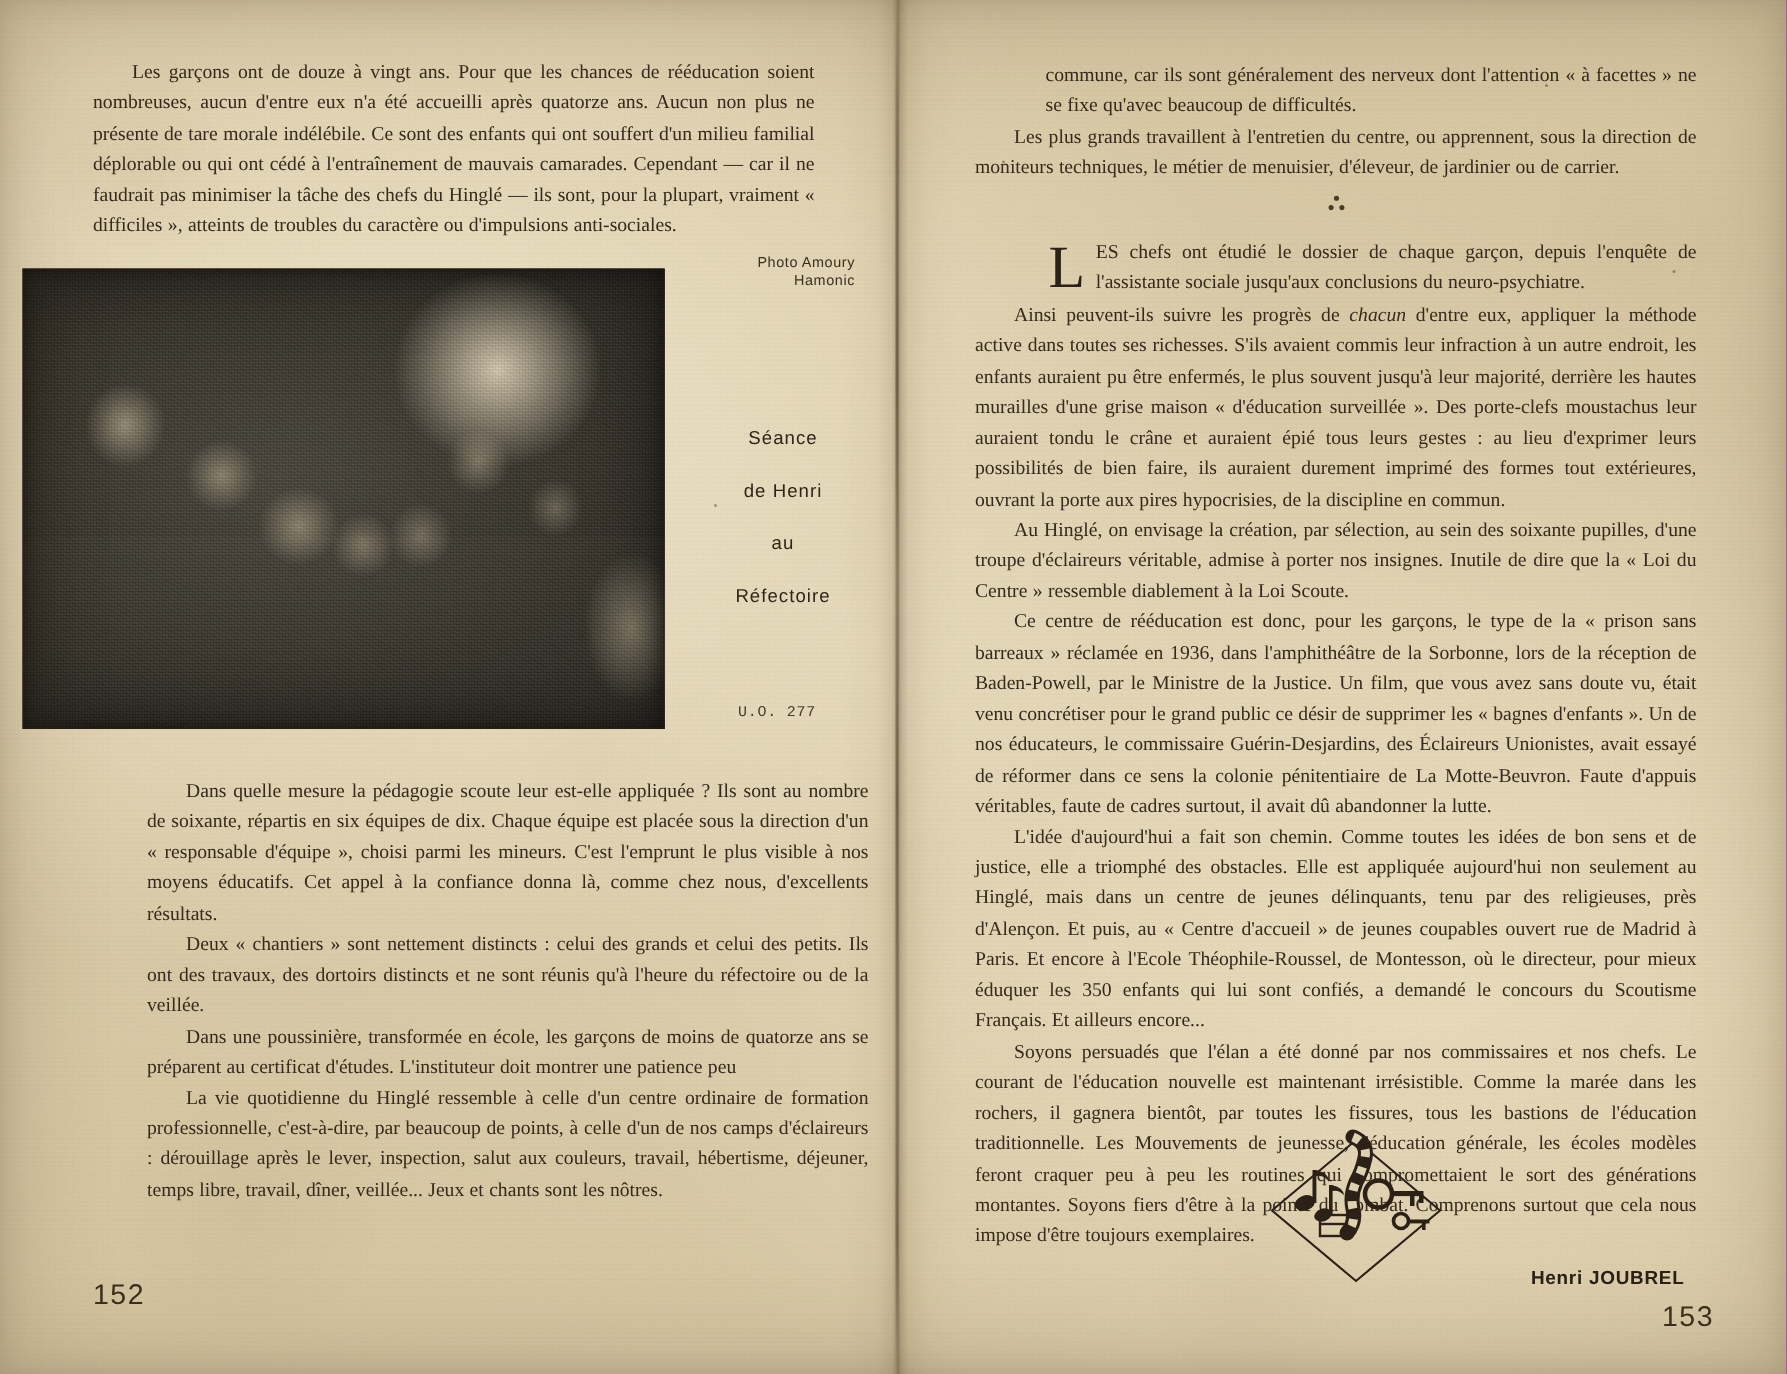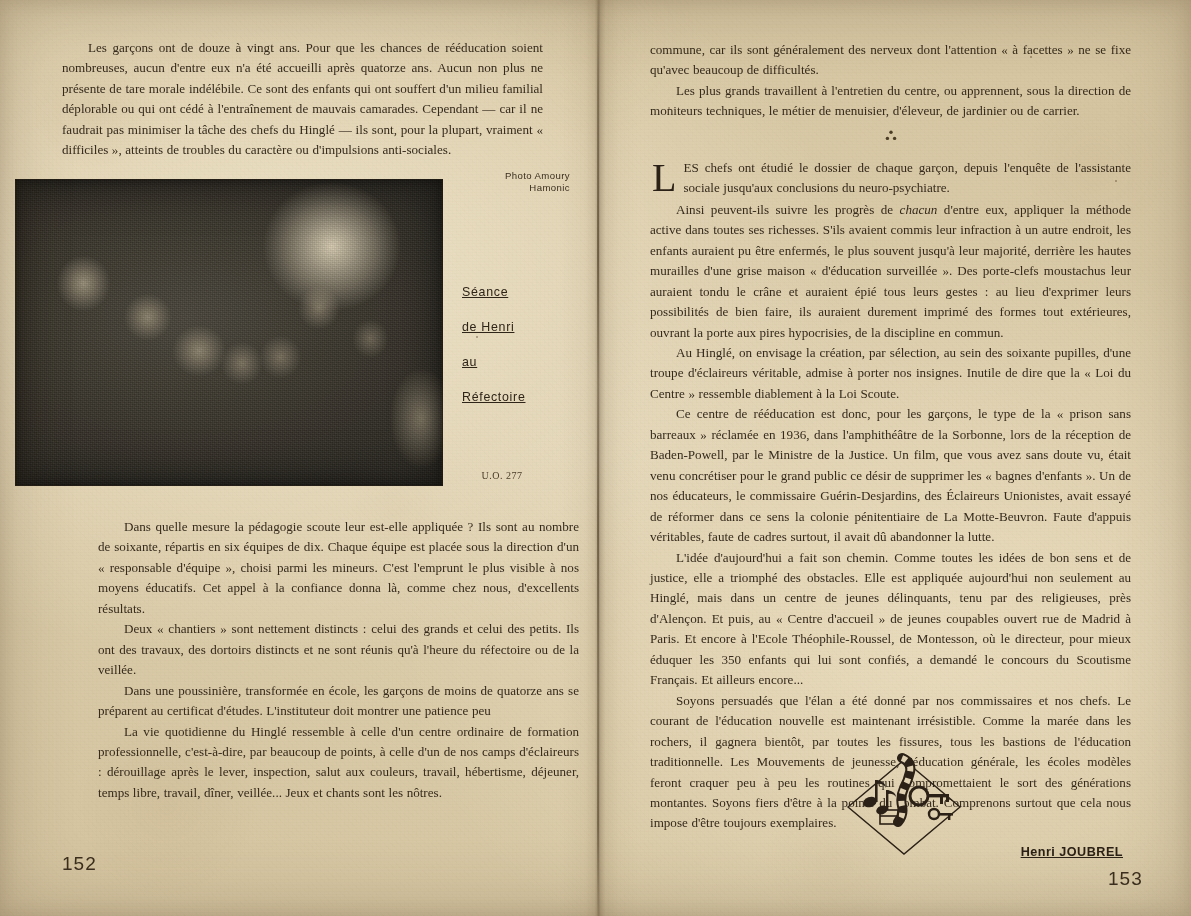--- a/index.html
+++ b/index.html
@@ -112,21 +112,21 @@
     color: #352a1c;
     text-align: justify;
     text-justify: inter-word;
     -webkit-font-smoothing: antialiased;
   }
   p.para {
     margin: 0;
     text-indent: 26px;
     word-spacing: .3px;
   }
-  p.para.noindent { text-indent: 0; }
+  p.para.noindent { text-indent: 0; margin-left: 47px; }
 
   
   .photo-wrap {
     position: absolute;
     left: -47px;
     top: 179px;
     width: 428px;
     height: 307px;
   }
   .photo {
@@ -177,34 +177,34 @@
     font-size: 9.6px;
     line-height: 12.4px;
     letter-spacing: .4px;
     color: #3a2e1e;
   }
   .caption {
     position: absolute;
     left: 400px;
     top: 275px;
     width: 120px;
+    text-align: center;
     font-family: "Liberation Sans", sans-serif;
     font-size: 12.4px;
     line-height: 35px;
     letter-spacing: .7px;
     color: #2e2418;
-    text-decoration: underline;
   }
   .photo-ref {
     position: absolute;
-    left: 392px;
+    left: 408px;
     top: 470px;
     width: 96px;
     text-align: center;
-    font-family: Liberation Serif, serif;
+    font-family: Liberation Mono, monospace;
     font-size: 10px;
     letter-spacing: .5px;
     color: #4a3c28;
   }
 
   
   .asterism {
     text-align: center;
     font-size: 13px;
     line-height: 22px;
@@ -228,21 +228,20 @@
   }
   .signature {
     text-align: right;
     font-family: "Liberation Sans", sans-serif;
     font-size: 12.6px;
     font-weight: bold;
     letter-spacing: .5px;
     color: #2b2116;
     margin-top: 8px;
     padding-right: 8px;
-    text-decoration: underline;
   }
 
   
   .emblem {
     position: absolute;
     left: 190px;
     top: 752px;
     width: 128px;
     height: 110px;
   }

